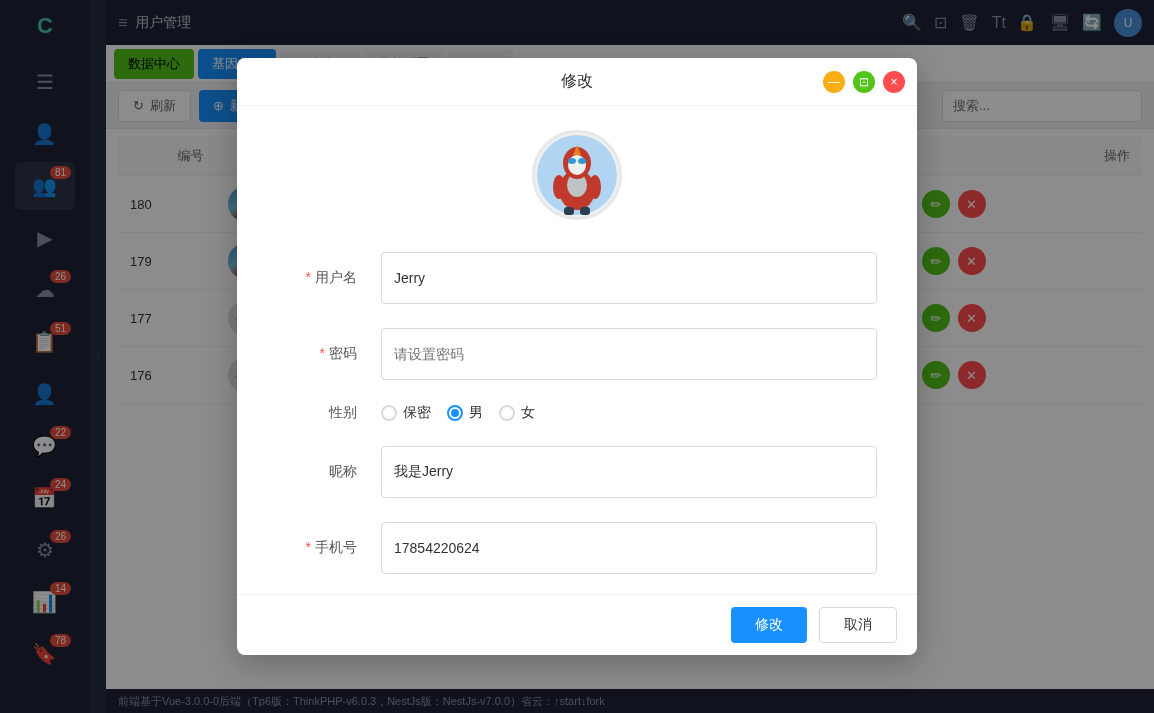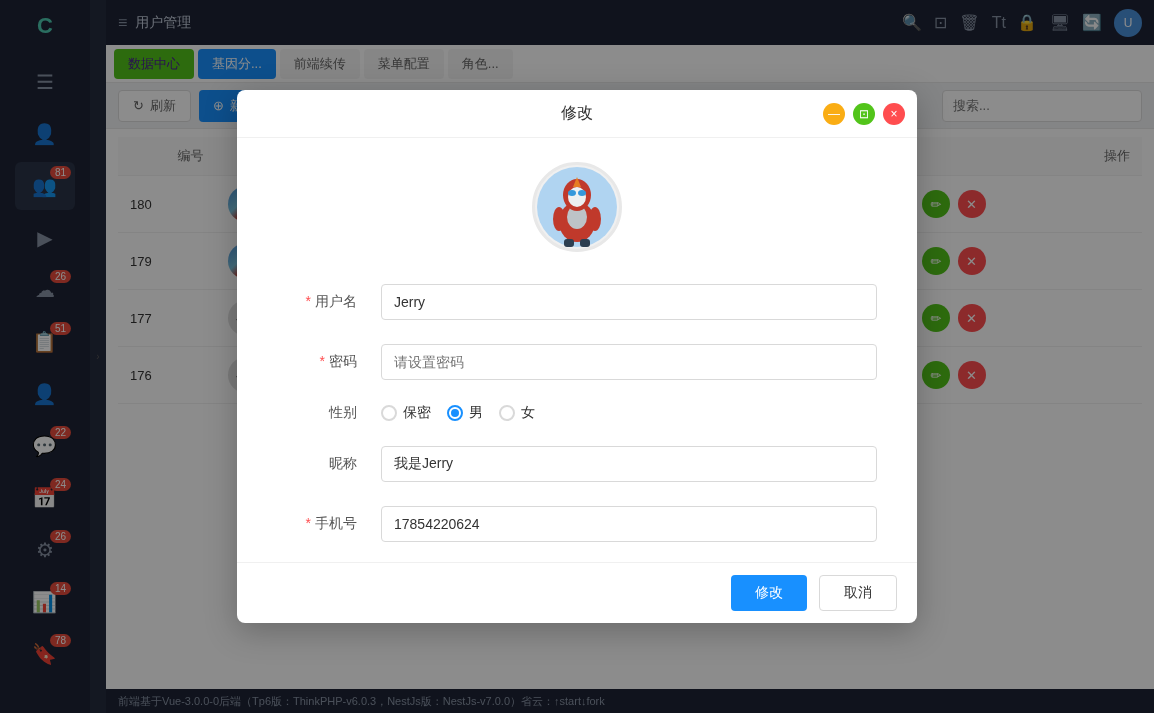--- a/index.html
+++ b/index.html
@@ -59,21 +59,21 @@
 
     
     .tab-bar {
       height: 38px; background: #fff; display: flex; align-items: center;
       padding: 0 8px; gap: 4px; border-bottom: 1px solid #e8e8e8;
     }
     .tab-item {
       height: 30px; padding: 0 14px; border-radius: 4px;
       display: flex; align-items: center; font-size: 13px; cursor: pointer;
     }
-    .tab-item.active { background: #52c41a; color: #4c1d95; }
+    .tab-item.active { background: #52c41a; color: #000000; }
     .tab-item.blue { background: #1890ff; color: #fff; }
     .tab-item.default { background: #f5f5f5; color: #666; }
 
     
     .action-bar {
       height: 46px; background: #f0f2f5; display: flex; align-items: center;
       padding: 0 12px; gap: 8px; border-bottom: 1px solid #e8e8e8;
     }
     .action-btn {
       height: 32px; padding: 0 14px; border-radius: 4px;
@@ -154,21 +154,21 @@
       gap: 24px;
     }
     .form-label {
       width: 80px; text-align: right; font-size: 14px; color: #555;
       flex-shrink: 0;
     }
     .form-label.required::before {
       content: '*'; color: #ff4d4f; margin-right: 4px;
     }
     .form-input {
-      flex: 1; height: 36px; padding: 8px 12px; border: 1px solid #d9d9d9;
+      flex: 1; height: 52px; padding: 8px 12px; border: 1px solid #d9d9d9;
       border-radius: 4px; font-size: 14px; color: #333; outline: none;
     }
     .radio-group { display: flex; gap: 16px; align-items: center; }
     .radio-item { display: flex; align-items: center; gap: 6px; cursor: pointer; font-size: 14px; color: #333; }
     .radio-circle {
       width: 16px; height: 16px; border-radius: 50%; border: 2px solid #d9d9d9;
       display: flex; align-items: center; justify-content: center;
     }
     .radio-circle.checked { border-color: #1890ff; }
     .radio-circle.checked::after { content: ''; width: 8px; height: 8px; border-radius: 50%; background: #1890ff; }

